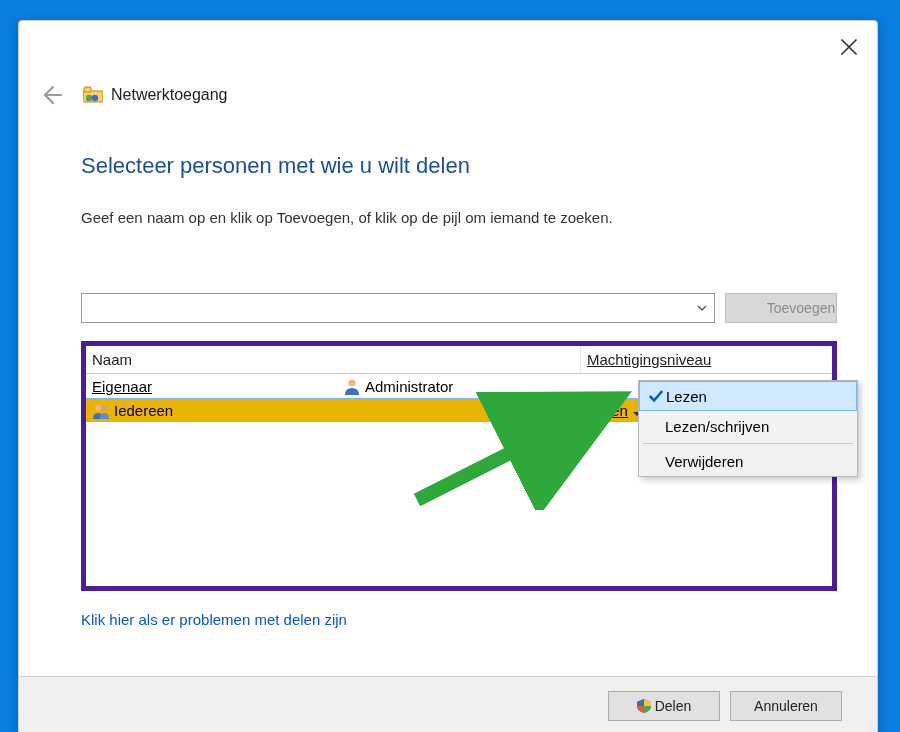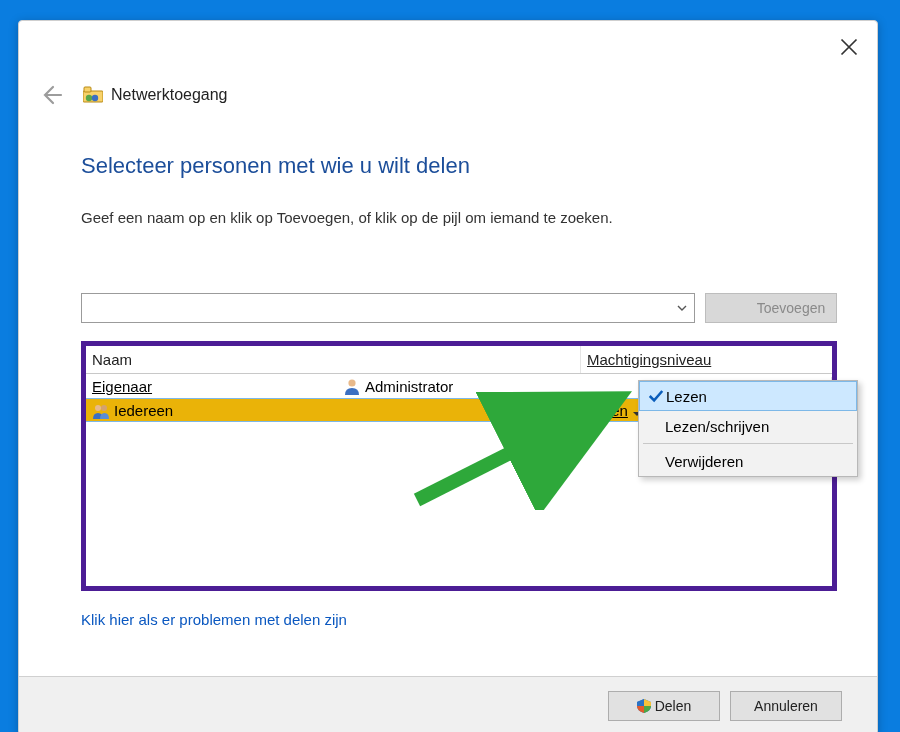--- a/index.html
+++ b/index.html
@@ -89,21 +89,21 @@
     position: absolute;
     right: 6px;
     top: 50%;
     transform: translateY(-50%);
     width: 12px;
     height: 12px;
     color: #555;
   }
   .add-btn {
     margin-left: 10px;
-    width: 132px;
+    width: 112px;
     background: #d8d8d8;
     border: 1px solid #bdbdbd;
     color: #8a8a8a;
     font-size: 14px;
     display: flex;
     align-items: center;
     justify-content: center;
     padding-left: 40px;
   }
   .table {

